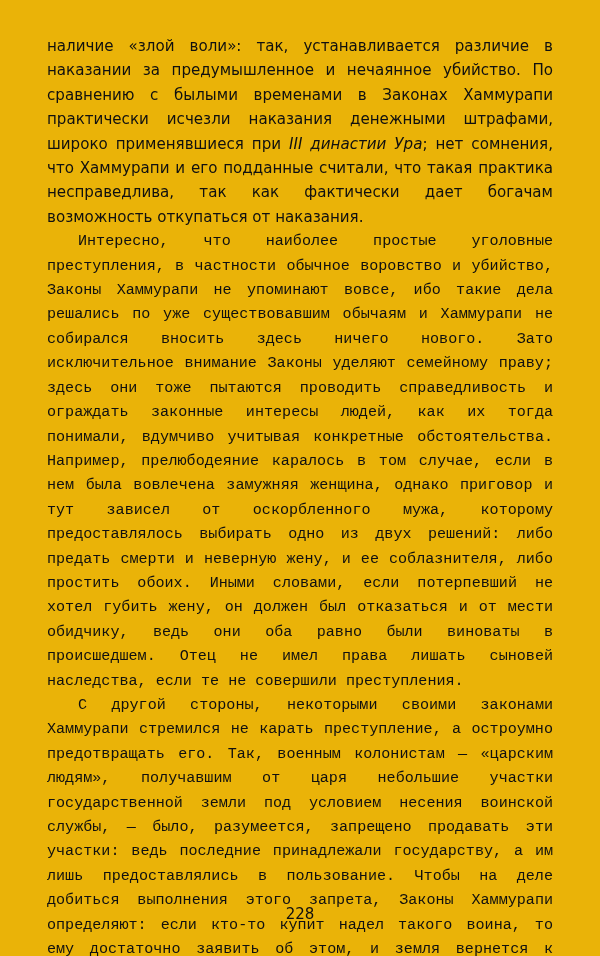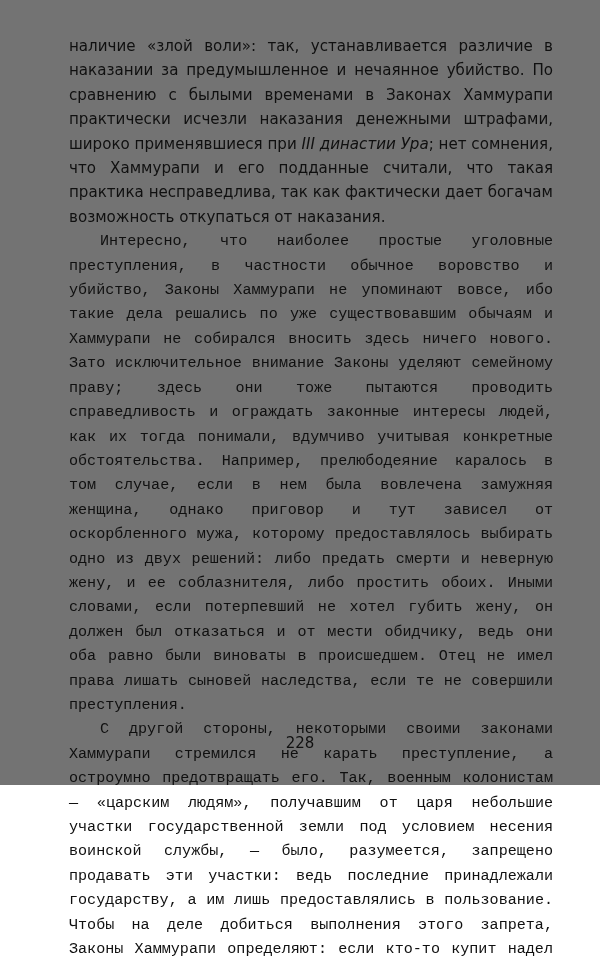--- a/index.html
+++ b/index.html
@@ -10,24 +10,24 @@
     width: 600px;
     height: 956px;
     background: #ffffff;
     font-family: "DejaVu Sans", sans-serif;
     color: #0d0d0d;
     overflow: hidden;
   }
   .page {
     position: relative;
     width: 600px;
-    height: 785px;
+    height: 956px;
     box-sizing: border-box;
-    padding: 34px 47px 0 69px;
-    background: #737373;
+    padding: 34px 47px 0 47px;
+    background: #eab308;
   }
   .body-text {
     font-size: 15.1px;
     line-height: 24.4px;
     text-align: justify;
     text-justify: inter-word;
     color: #101010;
     -webkit-font-smoothing: antialiased;
   }
   .para {

